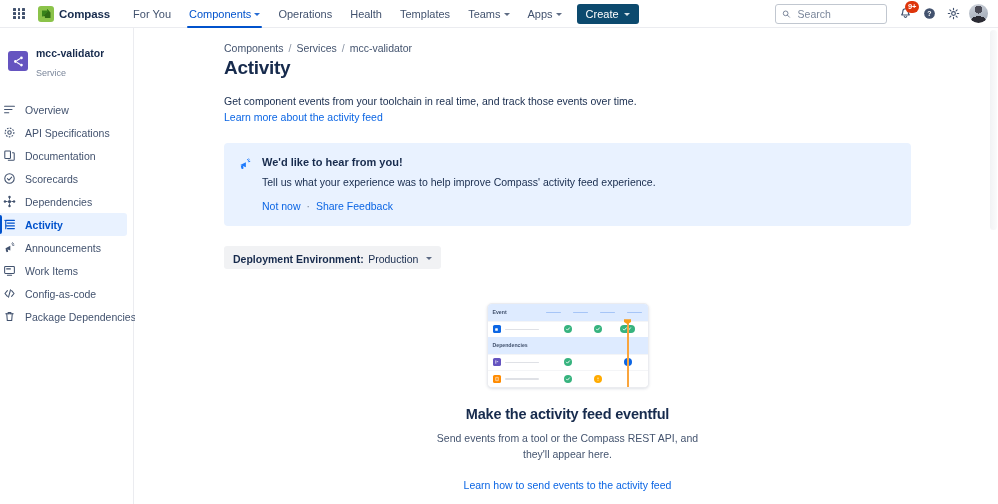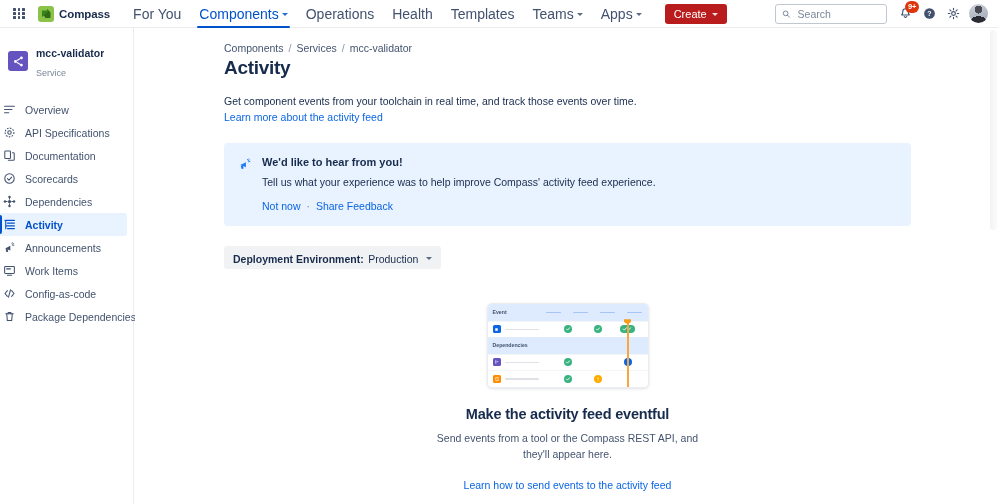--- a/index.html
+++ b/index.html
@@ -45,39 +45,39 @@
       linear-gradient(135deg, #37821a 0 48%, transparent 48%),
       #2f6b14;
     clip-path: polygon(0 20%, 62% 20%, 62% 0, 100% 38%, 100% 100%, 38% 100%, 38% 80%, 0 80%);
   }
   .brand-name { font-size: 11.5px; font-weight: bold; color: #172B4D; letter-spacing: -0.1px; }
 
   .nav-items { display: flex; align-items: center; height: 28px; margin-left: 14px; }
   .nav-item {
     display: flex; align-items: center; gap: 3px;
     height: 28px; padding: 12px 9px;
-    font-size: 14px; color: #42526E; cursor: pointer;
+    font-size: 11px; color: #42526E; cursor: pointer;
     position: relative; white-space: nowrap;
   }
   .nav-item.active { color: #0052CC; font-weight: normal; }
   .nav-item.active::after {
     content: ""; position: absolute; left: 7px; right: 7px; bottom: 0;
     height: 2px; background: #0052CC; border-radius: 1px;
   }
   .caret {
     width: 0; height: 0; border-left: 3px solid transparent;
     border-right: 3px solid transparent; border-top: 3.4px solid currentColor;
     display: inline-block; margin-top: 1px; opacity: .85;
   }
 
   .create-btn {
     display: flex; align-items: center; gap: 5px;
-    background: #b91c1c; color: #fff; font-size: 11px;
+    background: #0c4a6e; color: #fff; font-size: 11px;
     height: 20px; padding: 0 9px; border-radius: 3px;
-    margin-left: 14px; cursor: pointer; white-space: nowrap;
+    margin-left: 6px; cursor: pointer; white-space: nowrap;
   }
 
   .topnav-right { margin-left: auto; display: flex; align-items: center; gap: 2px; padding-right: 4px; }
   .search-box {
     display: flex; align-items: center; gap: 5px;
     width: 112px; height: 20px;
     border: 1px solid #C1C7D0; border-radius: 3px;
     padding: 0 6px; background: #fff; margin-right: 5px;
   }
   .search-box input {

